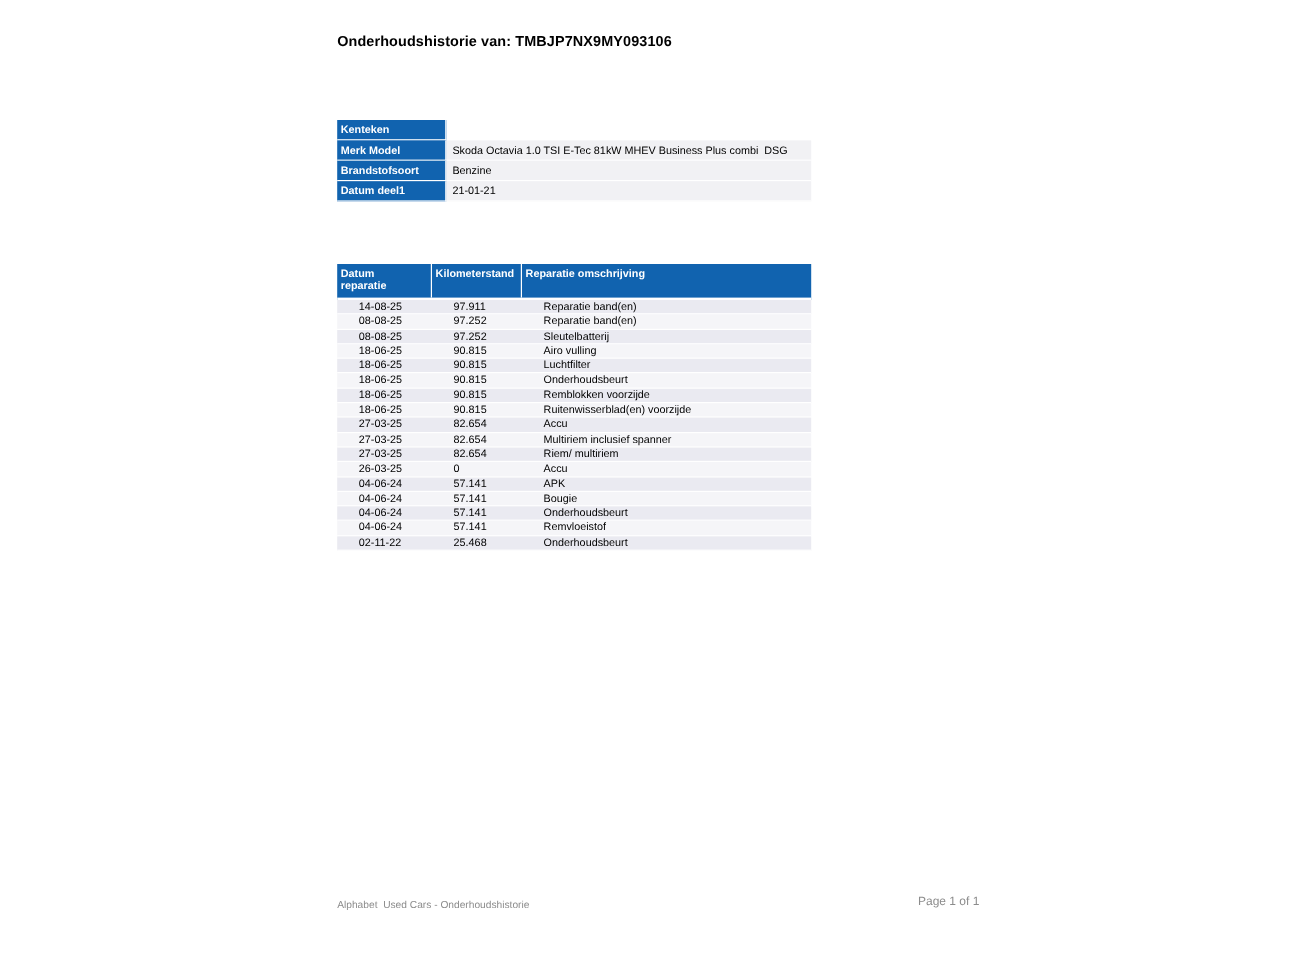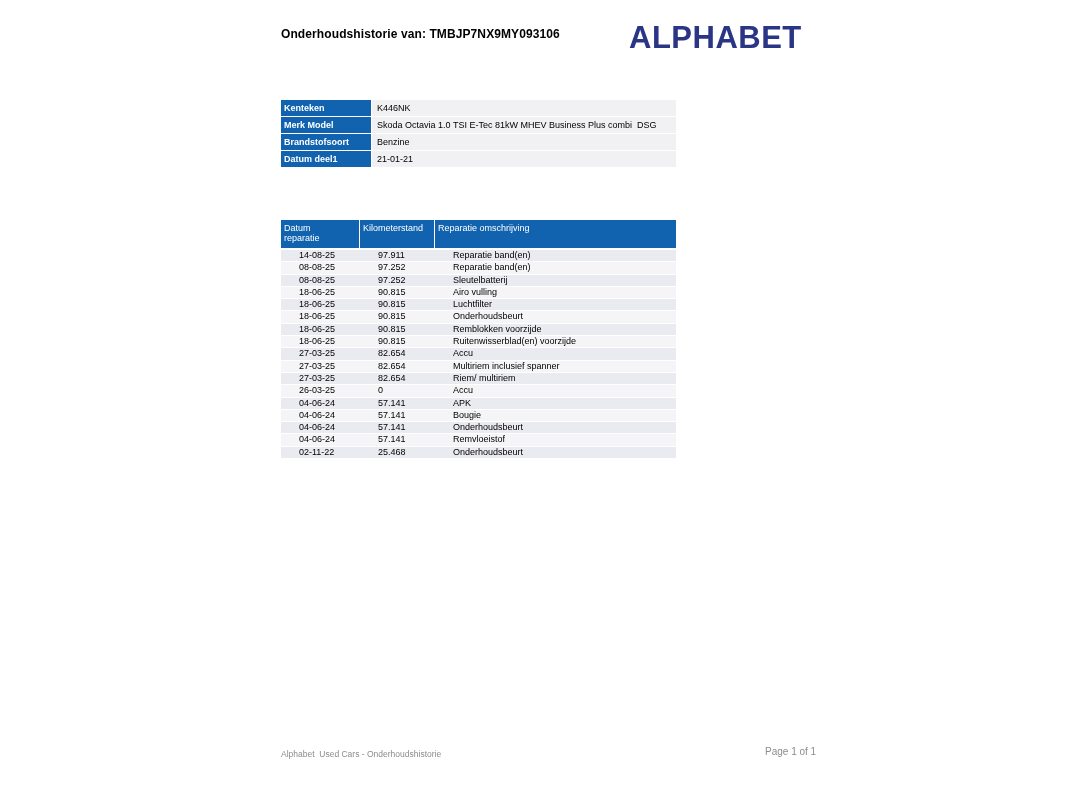--- a/index.html
+++ b/index.html
@@ -27,21 +27,21 @@
   .info-value{
     flex:1;box-sizing:border-box;background:var(--info-bg);
     color:#000;font-size:9px;line-height:16px;padding-left:5px;
     border-bottom:1px solid #fff;white-space:pre;
   }
 
   
   .hist-table{position:absolute;left:281px;top:220px;width:395px;}
   .hist-header{display:flex;height:28px;background:var(--blue);border-bottom:2px solid #fff;}
   .hist-header .cell{
-    box-sizing:border-box;color:#fff;font-size:9px;padding:3px 16px 0 3px;
+    box-sizing:border-box;color:#fff;font-size:9px;padding:3px 16px 0 3px;font-weight:bold;
   }
   .hist-header .c1,.hist-header .c2{border-right:1px solid #fff;}
   .c1{width:79px;}
   .c2{width:75px;}
   .c3{flex:1;}
   .hist-row{display:flex;height:12.3px;box-sizing:border-box;border-bottom:1px solid #fff;}
   .hist-row:nth-child(odd){background:var(--row-odd);}
   .hist-row:nth-child(even){background:var(--row-even);}
   .hist-row .cell{
     box-sizing:border-box;font-size:9px;line-height:11.5px;color:#000;
@@ -56,26 +56,24 @@
     position:absolute;left:765px;top:746px;
     font-size:10px;color:var(--footer-gray);
   }
 </style>
 </head>
 <body>
 
 <div class="page">
 
   <div class="doc-title">Onderhoudshistorie van: TMBJP7NX9MY093106</div>
-  <div class="logo">ALPHABET</div>
 
   <div class="info-table">
       <div class="info-row">
         <div class="info-label">Kenteken</div>
-        <div class="info-value">K446NK</div>
       </div>
       <div class="info-row">
         <div class="info-label">Merk Model</div>
         <div class="info-value">Skoda Octavia 1.0 TSI E-Tec 81kW MHEV Business Plus combi  DSG</div>
       </div>
       <div class="info-row">
         <div class="info-label">Brandstofsoort</div>
         <div class="info-value">Benzine</div>
       </div>
       <div class="info-row">

